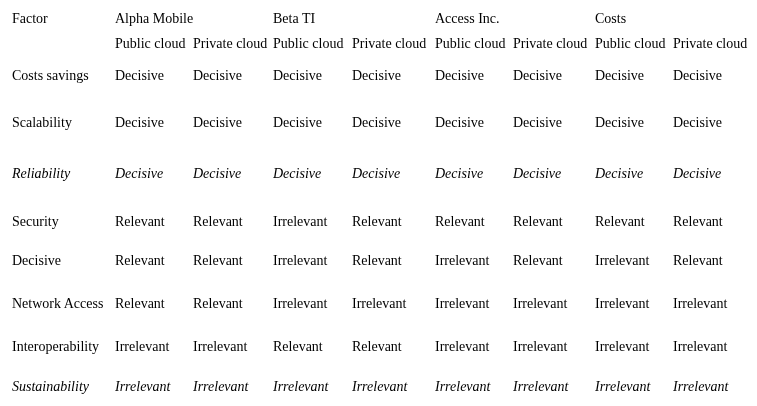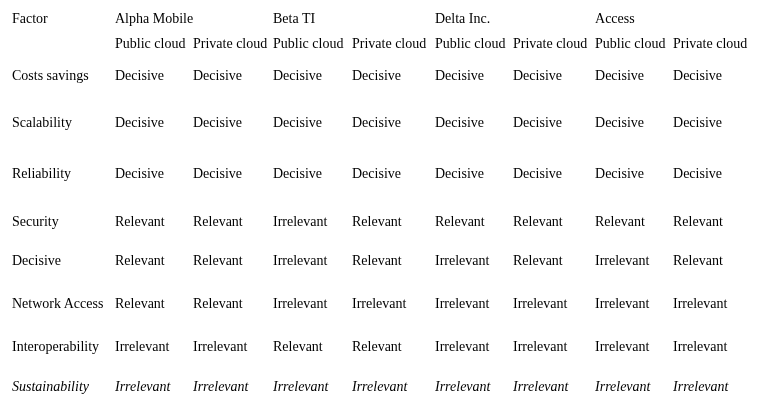--- a/index.html
+++ b/index.html
@@ -34,21 +34,21 @@
     vertical-align: top;
     white-space: nowrap;
     line-height: 17px;
     overflow: hidden;
   }
   thead tr.group-row  { height: 25px; }
   thead tr.sub-row    { height: 32px; }
   td.factor-head      { vertical-align: middle; }
   tbody tr:nth-child(1) { height: 47px; }
   tbody tr:nth-child(2) { height: 51px; }
-  tbody tr:nth-child(3) { height: 48px; }
+  tbody tr:nth-child(3) { height: 48px; font-style: italic; }
   tbody tr:nth-child(4) { height: 39px; }
   tbody tr:nth-child(5) { height: 43px; }
   tbody tr:nth-child(6) { height: 43px; }
   tbody tr:nth-child(7) { height: 40px; }
   tbody tr:nth-child(8) { height: 28px; font-style: italic; }
 </style>
 </head>
 <body>
 
 <div class="page">
@@ -63,22 +63,22 @@
         <col style="width:78px">
         <col style="width:82px">
         <col style="width:78px">
         <col style="width:84px">
       </colgroup>
       <thead>
         <tr class="group-row">
           <td class="factor-head" rowspan="2">Factor</td>
           <th colspan="2">Alpha Mobile</th>
           <th colspan="2">Beta TI</th>
-          <th colspan="2">Delta Inc.</th>
-          <th colspan="2">Access</th>
+          <th colspan="2">Access Inc.</th>
+          <th colspan="2">Costs</th>
         </tr>
         <tr class="sub-row">
           <th>Public cloud</th>
           <th>Private cloud</th>
           <th>Public cloud</th>
           <th>Private cloud</th>
           <th>Public cloud</th>
           <th>Private cloud</th>
           <th>Public cloud</th>
           <th>Private cloud</th>

